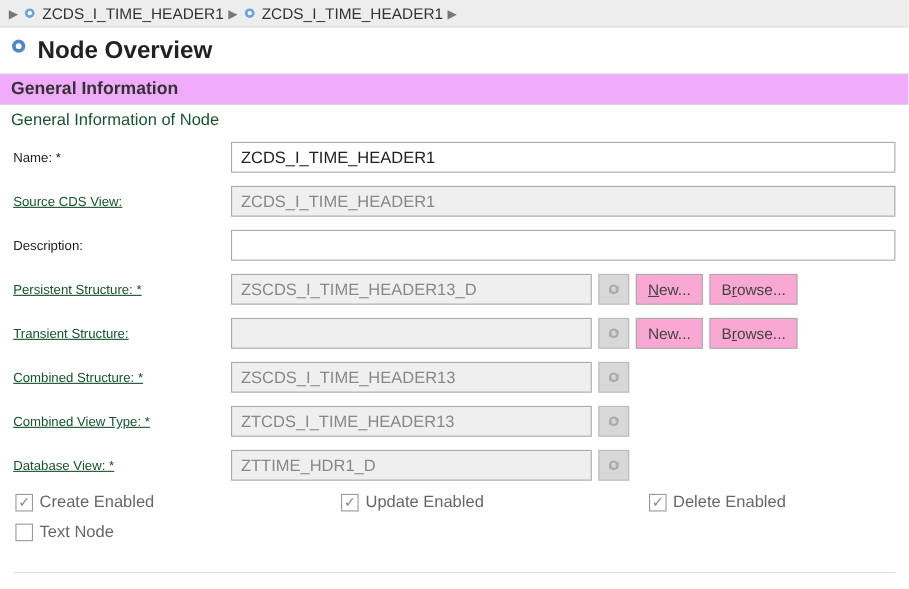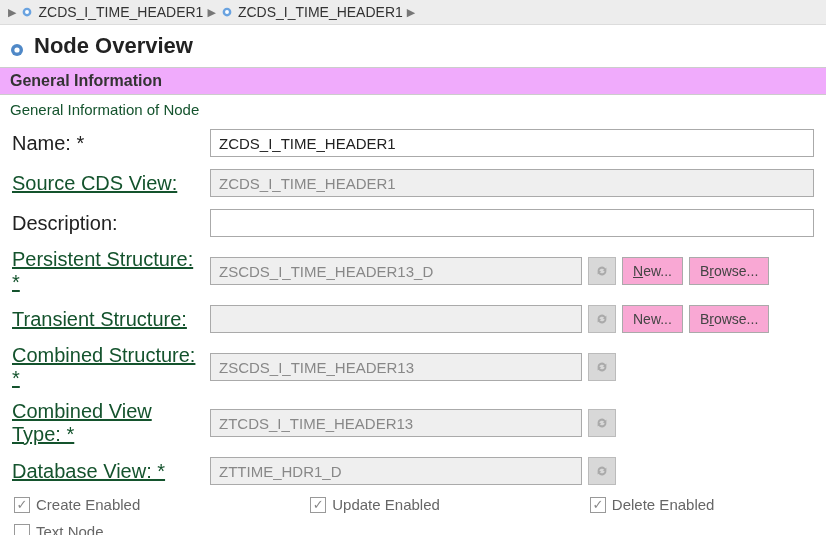--- a/index.html
+++ b/index.html
@@ -24,21 +24,21 @@
     font-size: 11px;
     color: #777;
   }
   .bc-icon {
     display: inline-block;
     width: 14px;
     height: 14px;
   }
   .page-title-row {
     display: flex;
-    align-items: flex-end;
+    align-items: flex-start;
     gap: 8px;
     padding: 8px 4px 8px 8px;
   }
   .page-title {
     font-size: 22px;
     font-weight: 700;
     color: #222;
   }
   .title-icon {
     width: 18px; height: 18px;
@@ -63,21 +63,21 @@
   .form-row {
     display: flex;
     align-items: center;
     gap: 8px;
     margin-bottom: 10px;
     min-height: 30px;
   }
   .label {
     width: 190px;
     flex-shrink: 0;
-    font-size: 20px;
+    font-size: 12px;
     color: #222;
   }
   .label.link {
     color: #14532d;
     text-decoration: underline;
     cursor: pointer;
   }
   .input-slot {
     flex: 1;
     display: flex;
@@ -91,21 +91,21 @@
     font-size: 15px;
     background: #fff;
     color: #222;
     font-family: inherit;
   }
   input[type="text"].txt.readonly {
     background: #efefef;
     color: #888;
   }
   input.full { width: 100%; }
-  input.mid  { width: 372px; }
+  input.mid  { width: 328px; }
   .btn-icon {
     width: 28px; height: 28px;
     background: #d8d8d8;
     border: 1px solid #bbb;
     display: flex; align-items: center; justify-content: center;
     cursor: default;
     color: #999;
   }
   .btn {
     height: 28px;

